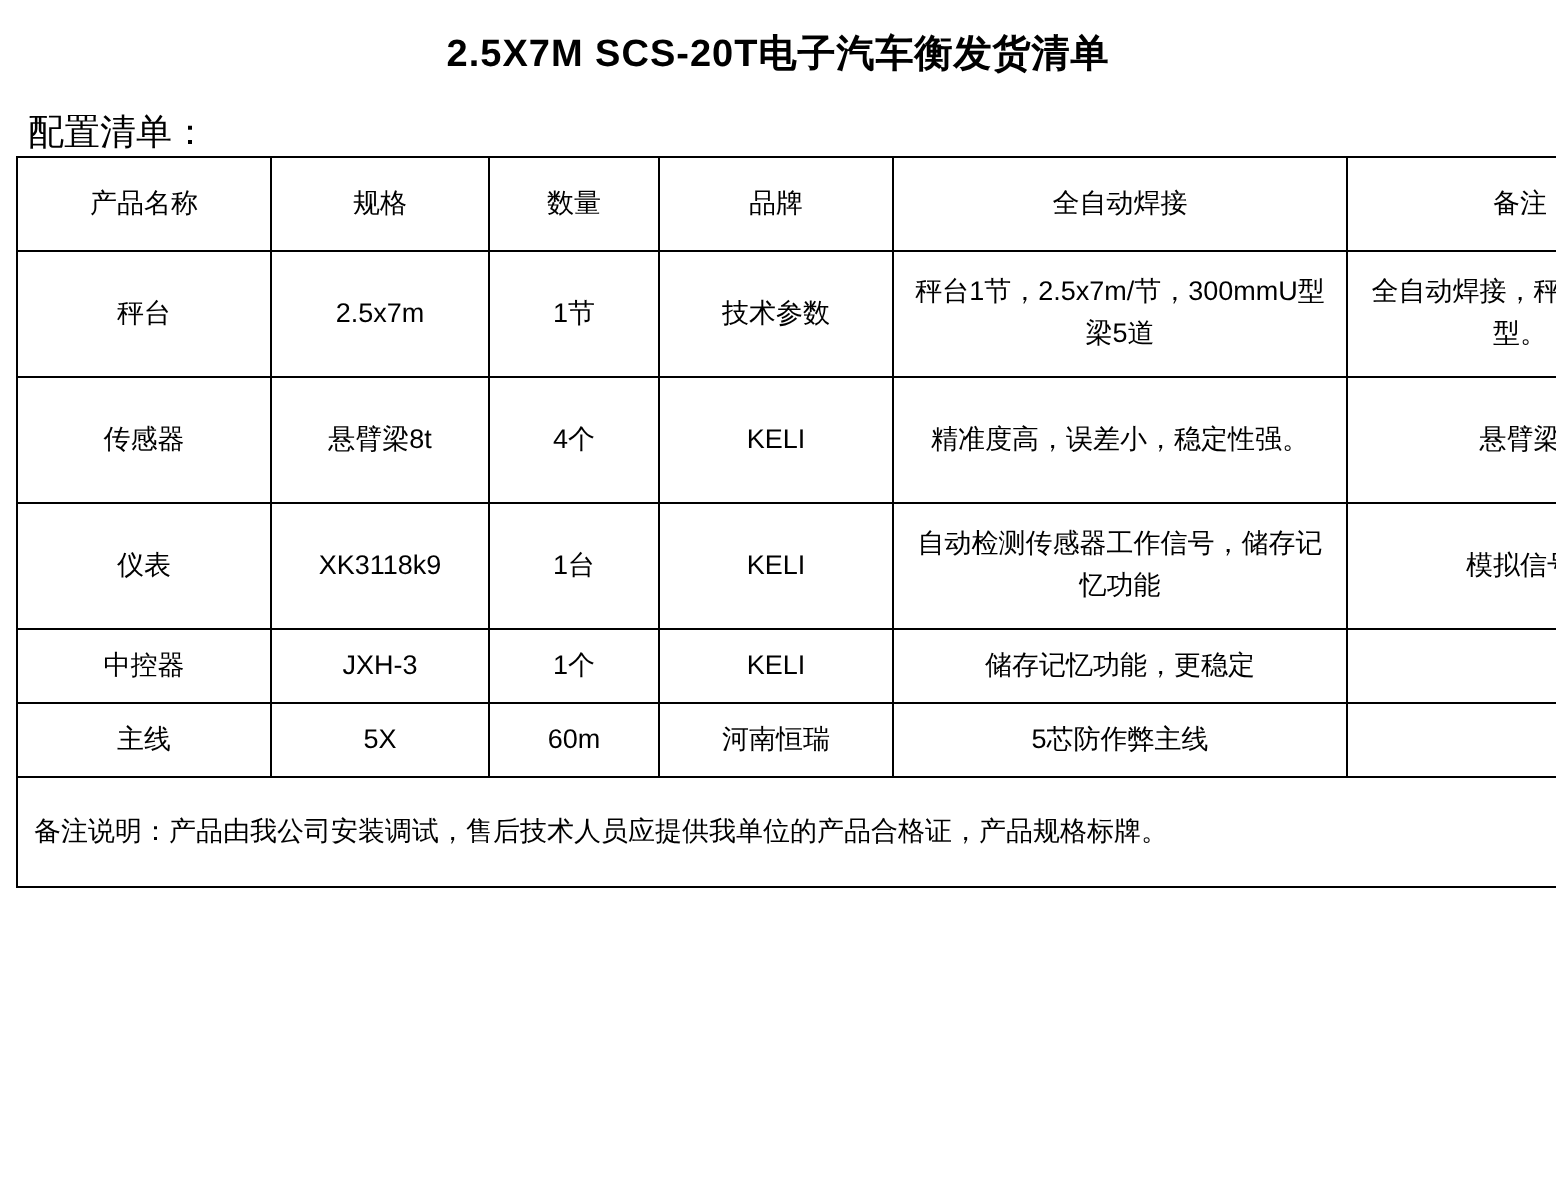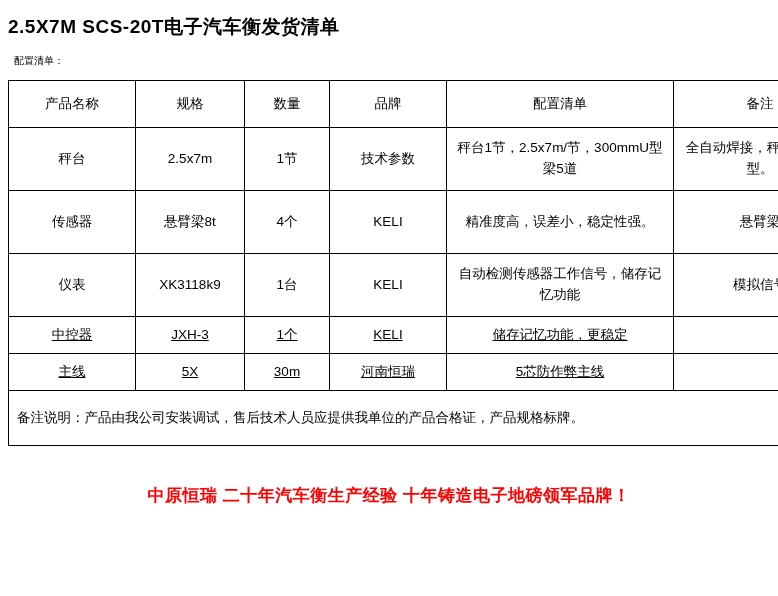--- a/index.html
+++ b/index.html
@@ -15,31 +15,31 @@
     overflow: hidden;
   }
   .page {
     position: relative;
     width: 778px;
     height: 596px;
     box-sizing: border-box;
     padding: 0 8px;
   }
   .doc-title {
-    text-align: left;
+    text-align: center;
     font-size: 19px;
     font-weight: bold;
     letter-spacing: 0.5px;
     margin-top: 14px;
     margin-bottom: 14px;
     font-family: "Liberation Sans", "DejaVu Sans", sans-serif;
   }
   .subtitle {
-    font-size: 10px;
-    margin: 0 0 12px 6px;
+    font-size: 18px;
+    margin: 0 0 0 6px;
   }
   table.spec {
     border-collapse: collapse;
     width: 760px;
     margin: 0 auto;
     table-layout: fixed;
   }
   table.spec td, table.spec th {
     border: 1px solid #000000;
     padding: 0 6px;
@@ -53,21 +53,21 @@
     height: 46px;
   }
   .col-0 { width: 114px; }
   .col-1 { width: 96px; }
   .col-2 { width: 72px; border-radius: 10px; }
   .col-3 { width: 104px; }
   .col-4 { width: 214px; }
   .col-5 { width: 160px; }
 
   .row-tall td { height: 62px; }
-  .row-short td { height: 36px; text-decoration: underline; }
+  .row-short td { height: 36px; }
 
   .note-cell {
     text-align: left !important;
     font-size: 13.5px;
     padding: 8px 8px !important;
     height: 38px;
   }
   .footer-slogan {
     text-align: center;
     color: #ff0000;
@@ -86,21 +86,21 @@
 
   <div class="subtitle">配置清单：</div>
 
   <table class="spec">
     <thead>
       <tr>
         <th class="col-0">产品名称</th>
         <th class="col-1">规格</th>
         <th class="col-2">数量</th>
         <th class="col-3">品牌</th>
-        <th class="col-4">配置清单</th>
+        <th class="col-4">全自动焊接</th>
         <th class="col-5">备注</th>
       </tr>
     </thead>
     <tbody>
       <tr class="row-tall">
         <td>秤台</td>
         <td>2.5x7m</td>
         <td>1节</td>
         <td>技术参数</td>
         <td>秤台1节，2.5x7m/节，300mmU型梁5道</td>
@@ -126,26 +126,25 @@
         <td>中控器</td>
         <td>JXH-3</td>
         <td>1个</td>
         <td>KELI</td>
         <td>储存记忆功能，更稳定</td>
         <td></td>
       </tr>
       <tr class="row-short">
         <td>主线</td>
         <td>5X</td>
-        <td>30m</td>
+        <td>60m</td>
         <td>河南恒瑞</td>
         <td>5芯防作弊主线</td>
         <td></td>
       </tr>
       <tr>
         <td class="note-cell" colspan="6">备注说明：产品由我公司安装调试，售后技术人员应提供我单位的产品合格证，产品规格标牌。</td>
       </tr>
     </tbody>
   </table>
 
-  <div class="footer-slogan">中原恒瑞 二十年汽车衡生产经验 十年铸造电子地磅领军品牌！</div>
 
 </div>
 
 </body></html>

